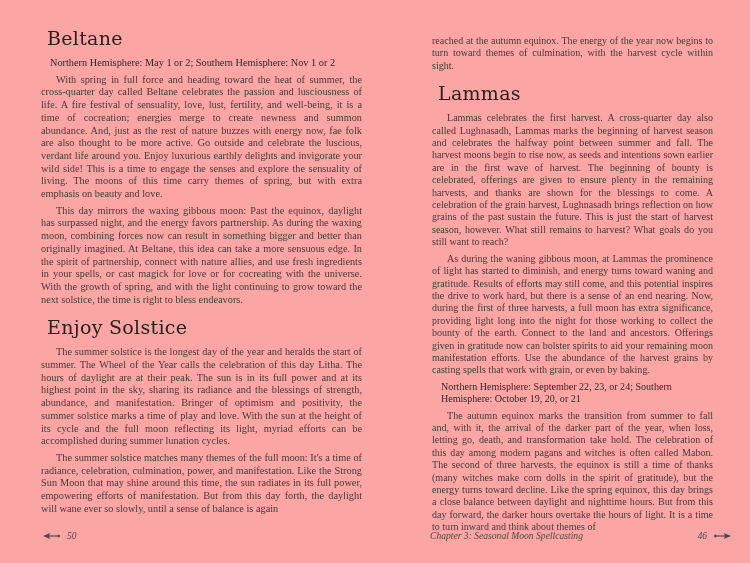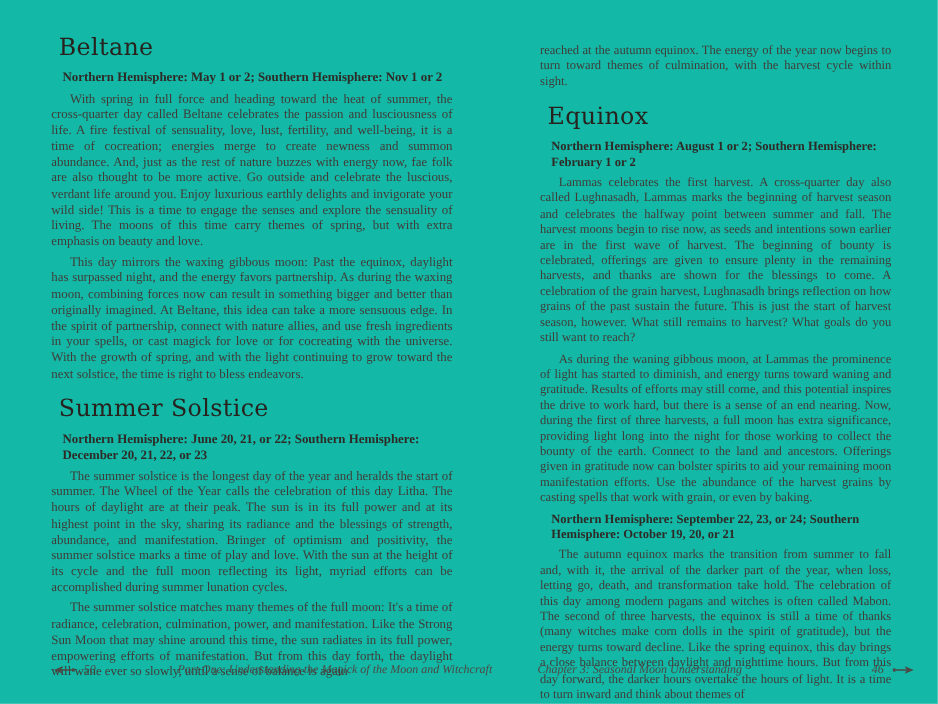--- a/index.html
+++ b/index.html
@@ -1,41 +1,41 @@
 <!DOCTYPE html>
 <html><head>
 <meta charset="utf-8">
 <style>
   html, body { margin: 0; padding: 0; }
   .spread {
     position: relative;
     width: 750px;
     height: 563px;
-    background: #14b8a6;
+    background: #fca5a5;
     overflow: hidden;
     font-family: "Liberation Serif", serif;
     color: #403c38;
   }
   .col { position: absolute; top: 27px; }
   .col.left  { left: 37px;  width: 329px; font-size: 10.3px;  line-height: 12.7px; }
   .col.right { top: 31px; left: 428px; width: 289px; font-size: 10.05px; line-height: 12.4px; }
 
   .sec-heading {
     font-family: "DejaVu Serif", serif;
     font-weight: normal;
     font-size: 19px;
     line-height: 23px;
     letter-spacing: 0.3px;
     color: #27221d;
     margin: 10px 0 7px 10px;
   }
   .sec-heading.first { margin-top: 0; }
 
   .subhead {
-    font-weight: bold;
+    font-weight: normal;
     font-size: inherit;
     line-height: inherit;
     color: #2e2a26;
     margin: 0 0 1px 13px;
   }
 
   p.body {
     margin: 4px;
     font-size: inherit;
     line-height: inherit;
@@ -70,35 +70,33 @@
   <div class="col left">
 
     <div>
       <h1 class="sec-heading first">Beltane</h1>
       <div class="subhead">Northern Hemisphere: May 1 or 2; Southern Hemisphere: Nov 1 or 2</div>
       <p class="body">With spring in full force and heading toward the heat of summer, the cross-quarter day called Beltane celebrates the passion and lusciousness of life. A fire festival of sensuality, love, lust, fertility, and well-being, it is a time of cocreation; energies merge to create newness and summon abundance. And, just as the rest of nature buzzes with energy now, fae folk are also thought to be more active. Go outside and celebrate the luscious, verdant life around you. Enjoy luxurious earthly delights and invigorate your wild side! This is a time to engage the senses and explore the sensuality of living. The moons of this time carry themes of spring, but with extra emphasis on beauty and love.</p>
       <p class="body">This day mirrors the waxing gibbous moon: Past the equinox, daylight has surpassed night, and the energy favors partnership. As during the waxing moon, combining forces now can result in something bigger and better than originally imagined. At Beltane, this idea can take a more sensuous edge. In the spirit of partnership, connect with nature allies, and use fresh ingredients in your spells, or cast magick for love or for cocreating with the universe. With the growth of spring, and with the light continuing to grow toward the next solstice, the time is right to bless endeavors.</p>
     </div>
 
     <div>
-      <h1 class="sec-heading">Summer Solstice</h1>
-      <div class="subhead">Northern Hemisphere: June 20, 21, or 22; Southern Hemisphere: December 20, 21, 22, or 23</div>
+      <h1 class="sec-heading">Enjoy Solstice</h1>
       <p class="body">The summer solstice is the longest day of the year and heralds the start of summer. The Wheel of the Year calls the celebration of this day Litha. The hours of daylight are at their peak. The sun is in its full power and at its highest point in the sky, sharing its radiance and the blessings of strength, abundance, and manifestation. Bringer of optimism and positivity, the summer solstice marks a time of play and love. With the sun at the height of its cycle and the full moon reflecting its light, myriad efforts can be accomplished during summer lunation cycles.</p>
       <p class="body">The summer solstice matches many themes of the full moon: It's a time of radiance, celebration, culmination, power, and manifestation. Like the Strong Sun Moon that may shine around this time, the sun radiates in its full power, empowering efforts of manifestation. But from this day forth, the daylight will wane ever so slowly, until a sense of balance is again</p>
     </div>
 
   </div>
 
   <div class="col right">
 
     <p class="body noindent">reached at the autumn equinox. The energy of the year now begins to turn toward themes of culmination, with the harvest cycle within sight.</p>
 
     <div>
-      <h1 class="sec-heading">Equinox</h1>
-      <div class="subhead">Northern Hemisphere: August 1 or 2; Southern Hemisphere: February 1 or 2</div>
+      <h1 class="sec-heading">Lammas</h1>
       <p class="body">Lammas celebrates the first harvest. A cross-quarter day also called Lughnasadh, Lammas marks the beginning of harvest season and celebrates the halfway point between summer and fall. The harvest moons begin to rise now, as seeds and intentions sown earlier are in the first wave of harvest. The beginning of bounty is celebrated, offerings are given to ensure plenty in the remaining harvests, and thanks are shown for the blessings to come. A celebration of the grain harvest, Lughnasadh brings reflection on how grains of the past sustain the future. This is just the start of harvest season, however. What still remains to harvest? What goals do you still want to reach?</p>
       <p class="body">As during the waning gibbous moon, at Lammas the prominence of light has started to diminish, and energy turns toward waning and gratitude. Results of efforts may still come, and this potential inspires the drive to work hard, but there is a sense of an end nearing. Now, during the first of three harvests, a full moon has extra significance, providing light long into the night for those working to collect the bounty of the earth. Connect to the land and ancestors. Offerings given in gratitude now can bolster spirits to aid your remaining moon manifestation efforts. Use the abundance of the harvest grains by casting spells that work with grain, or even by baking.</p>
     </div>
 
     <div>
       <div class="subhead">Northern Hemisphere: September 22, 23, or 24; Southern Hemisphere: October 19, 20, or 21</div>
       <p class="body">The autumn equinox marks the transition from summer to fall and, with it, the arrival of the darker part of the year, when loss, letting go, death, and transformation take hold. The celebration of this day among modern pagans and witches is often called Mabon. The second of three harvests, the equinox is still a time of thanks (many witches make corn dolls in the spirit of gratitude), but the energy turns toward decline. Like the spring equinox, this day brings a close balance between daylight and nighttime hours. But from this day forward, the darker hours overtake the hours of light. It is a time to turn inward and think about themes of</p>
     </div>
 
   </div>
@@ -107,23 +105,22 @@
     <span>
       <svg class="arrow-svg" width="17" height="8" viewBox="0 0 20 8">
         <path d="M0 4 L8.5 0.4 L6.8 4 L8.5 7.6 Z" fill="#4c4844"></path>
         <rect x="7" y="3.3" width="10.5" height="1.4" fill="#4c4844"></rect>
         <rect x="17.2" y="2.5" width="2.6" height="3" fill="#4c4844"></rect>
       </svg>
     </span>
     <span class="folio-num">50</span>
   </div>
 
-  <div class="footer-item running-left">Part One: Understanding the Magick of the Moon and Witchcraft</div>
 
-  <div class="footer-item running-right">Chapter 3: Seasonal Moon Understanding</div>
+  <div class="footer-item running-right">Chapter 3: Seasonal Moon Spellcasting</div>
 
   <div class="footer-item folio-right">
     <span class="folio-num">46</span>
     <span>
       <svg class="arrow-svg" width="17" height="8" viewBox="0 0 20 8">
         <path d="M20 4 L11.5 0.4 L13.2 4 L11.5 7.6 Z" fill="#4c4844"></path>
         <rect x="2.5" y="3.3" width="10.5" height="1.4" fill="#4c4844"></rect>
         <rect x="0.2" y="2.5" width="2.6" height="3" fill="#4c4844"></rect>
       </svg>
     </span>

